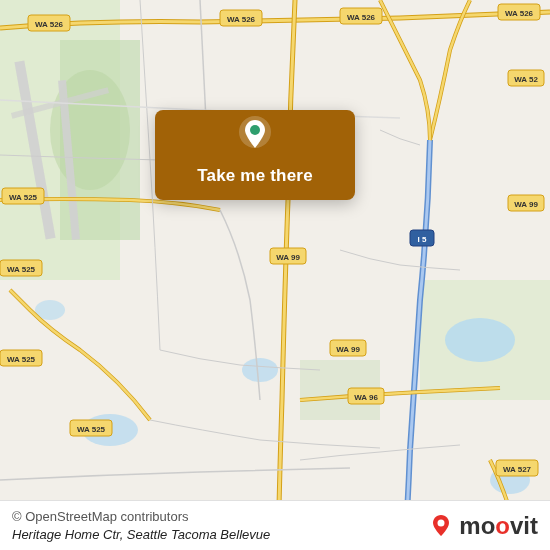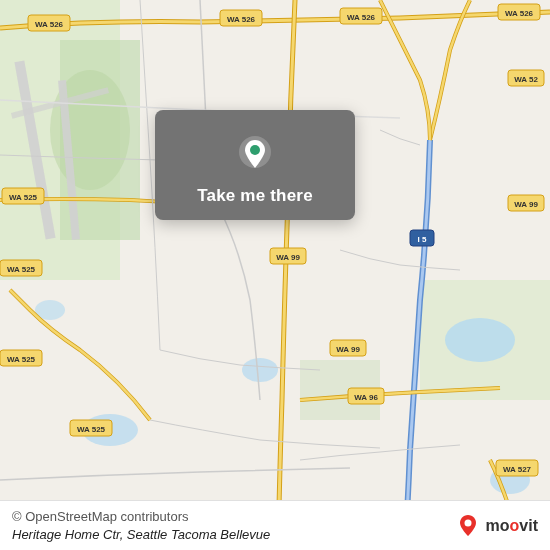--- a/index.html
+++ b/index.html
@@ -37,26 +37,26 @@
       width: 100%;
       height: 100%;
     }
 
     
     #take-me-there-card {
       position: absolute;
       top: 110px;
       left: 155px;
       width: 200px;
-      background: #737373;
+      background: #a16207;
       border-radius: 8px;
       display: flex;
       flex-direction: column;
       align-items: center;
-      padding: 22px 16px 14px 16px;
+      padding: 2px 16px 14px 16px;
       box-shadow: 0 4px 16px rgba(0,0,0,0.25);
       cursor: pointer;
       z-index: 10;
     }
 
     #pin-icon {
       width: 44px;
       height: 44px;
       margin-bottom: 10px;
     }
@@ -101,21 +101,21 @@
       font-style: italic;
     }
 
     #moovit-logo {
       display: flex;
       align-items: center;
       gap: 4px;
     }
 
     #moovit-text {
-      font-size: 16px;
+      font-size: 24px;
       font-weight: 700;
       color: #333;
     }
 
     .moovit-o {
       color: #e8302a;
     }
 
   </style>
 </head>

